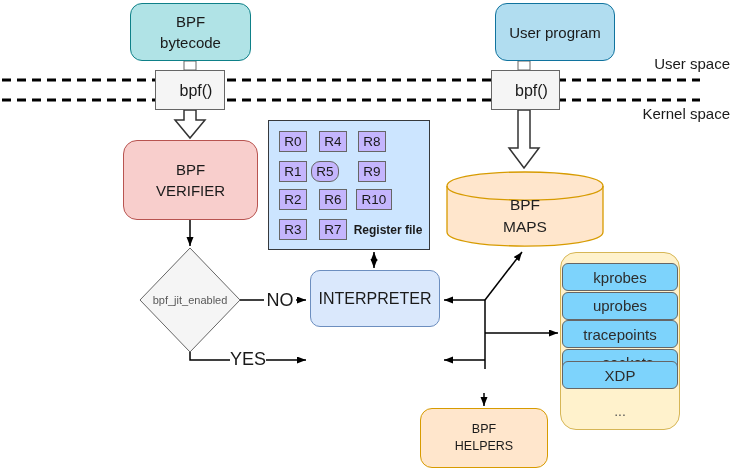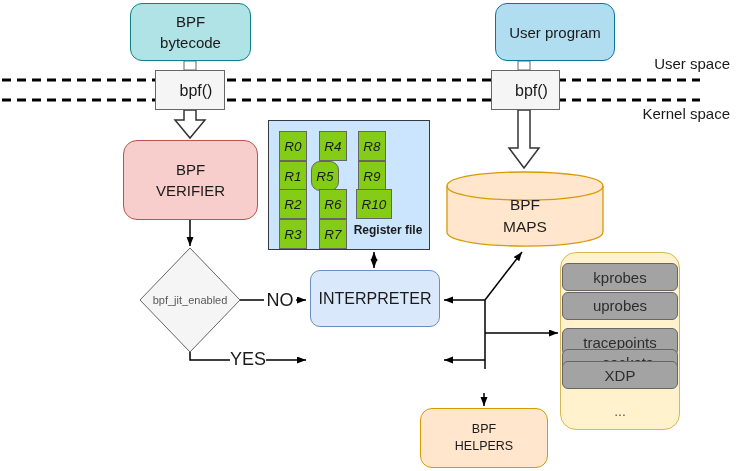--- a/index.html
+++ b/index.html
@@ -14,27 +14,27 @@
   }
   .node-teal{background:#b0e3e6;border:1px solid #0e8088;border-radius:12px;font-size:15px;}
   .node-blue{background:#b1ddf0;border:1px solid #10739e;border-radius:12px;font-size:15px;}
   .node-grey{background:#f5f5f5;border:1px solid #666666;font-size:16px;padding-left:12px;}
   .node-red{background:#f8cecc;border:1px solid #b85450;border-radius:14px;font-size:15px;}
   .node-lblue{background:#dae8fc;border:1px solid #6c8ebf;border-radius:10px;font-size:16px;}
   .node-purple{background:#e1d5e7;border:1px solid #9673a6;border-radius:10px;font-size:15px;}
   .node-orange{background:#ffe6cc;border:1px solid #d79b00;border-radius:12px;font-size:12.5px;line-height:17px;}
   .regbox{position:absolute;box-sizing:border-box;background:#cce5ff;border:1px solid #36393d;}
   .reg{
-    position:absolute;box-sizing:border-box;width:28px;height:30px;background:#84cc16;border:1px solid #666666;
-    display:flex;align-items:center;justify-content:center;font-size:13.5px;font-style:italic;
+    position:absolute;box-sizing:border-box;width:28px;height:21px;background:#c4b5fd;border:1px solid #666666;
+    display:flex;align-items:center;justify-content:center;font-size:13.5px;
   }
   .regcap{position:absolute;font-size:12px;display:flex;align-items:center;justify-content:center;font-weight:bold;}
   .hooks{position:absolute;box-sizing:border-box;background:#fff2cc;border:1px solid #d6b656;border-radius:16px;}
   .hook{
-    position:absolute;box-sizing:border-box;left:1px;width:116px;height:28px;background:#a3a3a3;
+    position:absolute;box-sizing:border-box;left:1px;width:116px;height:28px;background:#7dd3fc;
     border:1px solid #666666;border-radius:6px;display:flex;align-items:center;justify-content:center;
     font-size:15px;color:#2d2d2d;
   }
   .hookmore{position:absolute;left:0;width:118px;top:148px;height:20px;display:flex;align-items:center;justify-content:center;font-size:14px;color:#555;}
   .lbl{position:absolute;font-size:15px;color:#1a1a1a;}
   .edge-lbl{position:absolute;background:#ffffff;font-size:18px;display:flex;align-items:center;justify-content:center;}
   .diamond-lbl{position:absolute;font-size:11px;color:#595959;display:flex;align-items:center;justify-content:center;}
   .mapstxt{position:absolute;font-size:15.5px;line-height:22px;text-align:center;white-space:pre-line;color:#1f1f1f;}
   .callbox{position:absolute;box-sizing:border-box;background:#f5f5f5;border:1px solid #666666;display:flex;align-items:center;justify-content:center;font-size:14px;}
 </style>
@@ -114,19 +114,19 @@
 
   <div class="n node-lblue" style="left:310px;top:270px;width:130px;height:57px;">INTERPRETER</div>
 
 
   <div class="n node-orange" style="left:420px;top:408px;width:128px;height:60px;">BPF
 HELPERS</div>
 
   <div class="hooks" style="left:560px;top:252px;width:120px;height:178px;">
     <div class="hook" style="top:10px;">kprobes</div>
     <div class="hook" style="top:38.5px;">uprobes</div>
-    <div class="hook" style="top:75px;">tracepoints</div>
+    <div class="hook" style="top:67px;">tracepoints</div>
     <div class="hook" style="top:95.5px;padding-left:16px;">sockets</div>
     <div class="hook" style="top:108px;">XDP</div>
     <div class="hookmore">...</div>
   </div>
 
 </div>
 
 </body></html>

